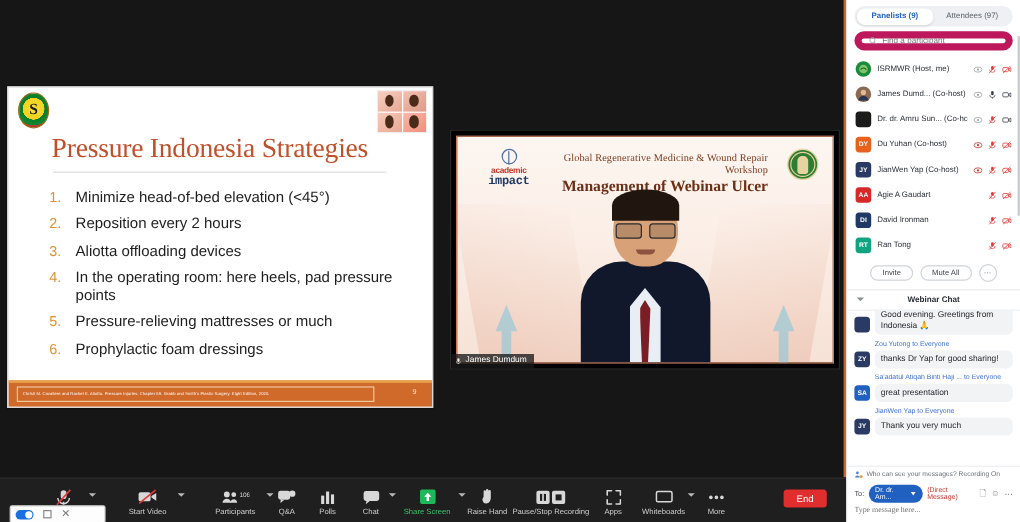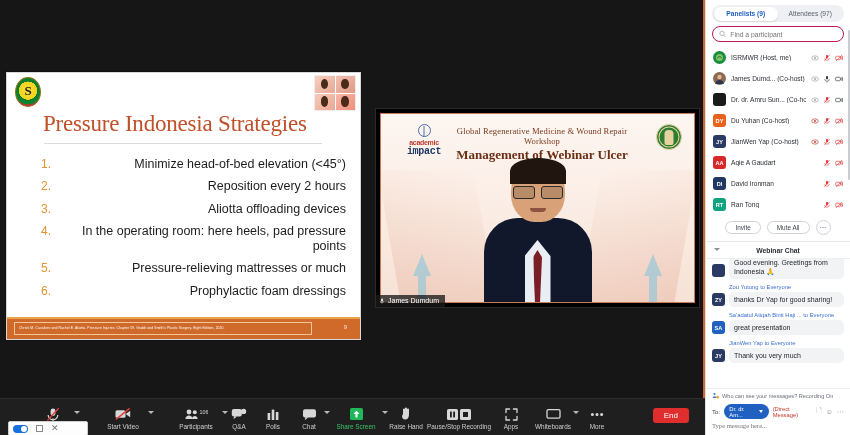--- a/index.html
+++ b/index.html
@@ -69,21 +69,20 @@
     list-style: none;
     counter-reset: li;
   }
   .slide-list li {
     position: relative;
     padding-left: 22px;
     margin-bottom: 7px;
     font-size: 12.5px; line-height: 1.22; color: #1d1d1d;
     font-family: "Liberation Sans", sans-serif;
     counter-increment: li;
-    text-align: right;
   }
   .slide-list li::before {
     content: counter(li) ".";
     position: absolute; left: 0; top: 0;
     color: #e0922f; font-size: 12px; font-weight: normal;
   }
   .slide-footer {
     position: absolute; left: 0; right: 0; bottom: 0; height: 22px;
     background: #cf6a2b;
     border-top: 2px solid #e8a34a;
@@ -128,21 +127,21 @@
     border: 1.2px solid #4a6fa8; margin: 0 auto 2px auto;
     position: relative;
   }
   .ua-circle::after {
     content: ""; position: absolute; left: 50%; top: 1px; width: 1px; height: 11px;
     background: #4a6fa8; transform: translateX(-50%);
   }
   .ua-t1 { font-size: 7px; font-weight: bold; color: #c0392b; line-height: 8px; letter-spacing:-.3px;}
   .ua-t2 { font-size: 10px; font-weight: bold; color: #1f3864; line-height: 10px; letter-spacing:-.3px;font-family:Liberation Mono, monospace;}
 
-  .v-title-wrap { position: absolute; left: 63px; right: 54px; top: 12px; text-align: center; }
+  .v-title-wrap { position: absolute; left: 63px; right: 54px; top: 12px; text-align: right; }
   .v-sub { font-size: 8.6px; color: #7a3b20; font-family: "Liberation Serif", serif; letter-spacing: .1px; }
   .v-main { font-size: 13px; color: #6b2f16; font-family: "Liberation Serif", serif; font-weight: bold; margin-top: 1px; }
 
   .green-seal {
     position: absolute; right: 12px; top: 10px; width: 26px; height: 26px;
     border-radius: 50%; background: #2e7d32; border: 1.5px solid #e7d3a0;
     box-shadow: inset 0 0 0 1.5px #2e7d32, inset 0 0 0 2.5px #e7d3a0;
   }
   .green-seal::after {
     content: ""; position: absolute; left: 50%; top: 5px; transform: translateX(-50%);
@@ -247,21 +246,21 @@
     margin: 5px 6px 4px 6px; height: 17px; background: #eef0f3; border-radius: 9px;
     display: flex; padding: 1.5px;
   }
   .tab {
     flex: 1; display: flex; align-items: center; justify-content: center;
     font-size: 6.6px; color: #5a5f68; border-radius: 8px;
   }
   .tab.active { background: #fff; color: #2060c0; font-weight: bold; box-shadow: 0 1px 2px rgba(0,0,0,.12); }
 
   .search {
-    margin: 0 6px 5px 6px; height: 16px; border: 1px solid #be185d; border-radius: 8px;
+    margin: 0 6px 5px 6px; height: 16px; border: 6px solid #be185d; border-radius: 8px;
     display: flex; align-items: center; padding: 0 6px; gap: 4px;
   }
   .search input {
     border: none; outline: none; font-size: 6.8px; color: #8d9298;
     width: 100%; font-family: "Liberation Sans", sans-serif; background: transparent;
   }
 
   .plist { flex: 0 0 auto; padding: 0 4px; }
   .prow {
     display: flex; align-items: center; height: 21px; padding: 0 3px; gap: 5px;

